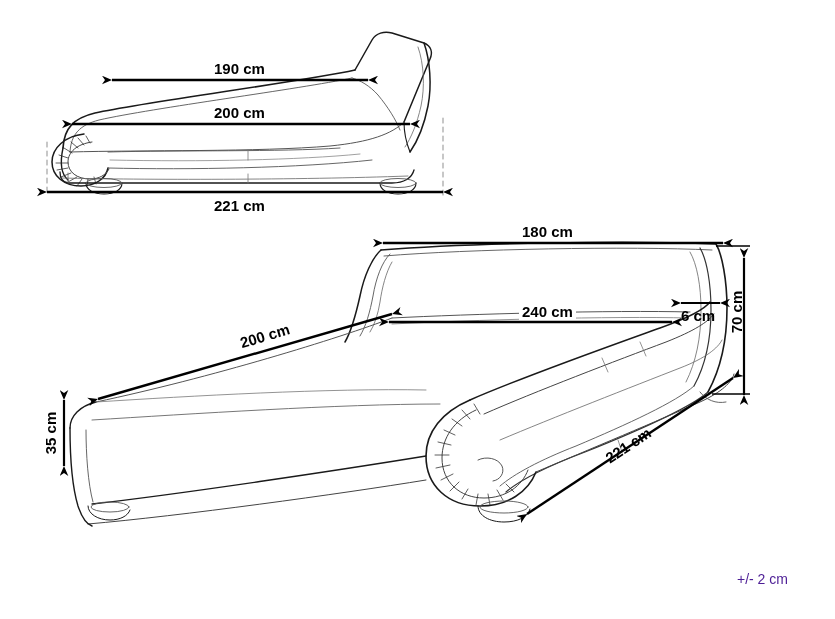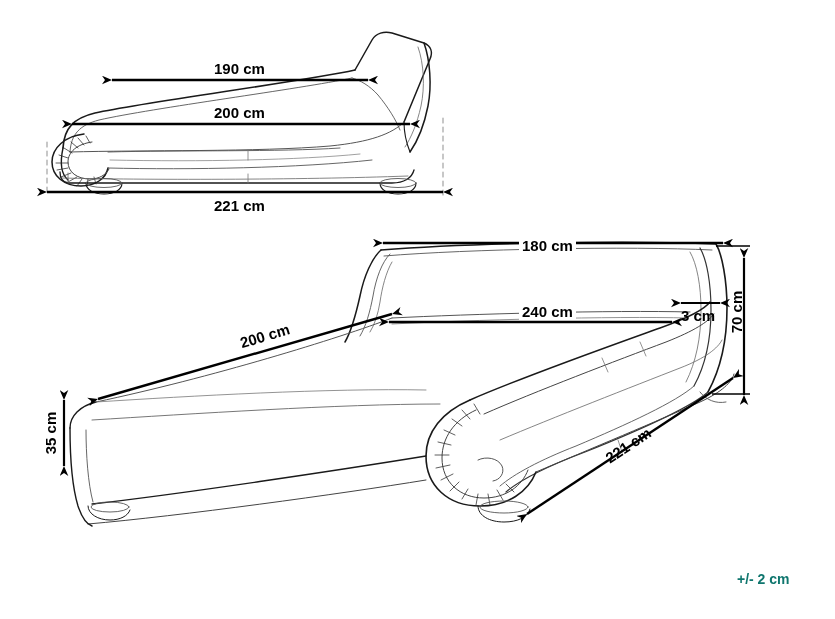--- a/index.html
+++ b/index.html
@@ -32,23 +32,23 @@
     background: #ffffff;
     padding: 0 3px;
     line-height: 1.05;
   }
   .dim-label.noplate {
     background: transparent;
   }
   .tolerance {
     position: absolute;
     font-family: "Liberation Sans", sans-serif;
-    font-weight: bold;
+    font-weight: normal;
     font-size: 14px;
-    color: #0f766e;
+    color: #4c1d95;
     white-space: nowrap;
   }
 </style>
 </head>
 <body>
 
 <div id="page">
 
   <svg class="layer" viewBox="0 0 835 619" xmlns="http://www.w3.org/2000/svg">
 
@@ -224,25 +224,25 @@
       <line x1="712" y1="394" x2="750" y2="394"></line>
     </g>
   </svg>
 
   <div class="dim-label" style="left:211px; top:61px;">190 cm</div>
 
   <div class="dim-label" style="left:211px; top:105px;">200 cm</div>
 
   <div class="dim-label" style="left:211px; top:198px;">221 cm</div>
 
-  <div class="dim-label" style="left:519px; top:224px;margin-top:14px;">180 cm</div>
+  <div class="dim-label" style="left:519px; top:224px;">180 cm</div>
 
   <div class="dim-label" style="left:519px; top:304px;">240 cm</div>
 
-  <div class="dim-label noplate" style="left:678px; top:308px;">3 cm</div>
+  <div class="dim-label noplate" style="left:678px; top:308px;">6 cm</div>
 
   <div class="dim-label noplate" style="left:737px; top:312px; transform:translate(-50%,-50%) rotate(-90deg); transform-origin:center center;">70 cm</div>
 
   <div class="dim-label noplate" style="left:240px; top:336px; transform:rotate(-16.5deg); transform-origin:left bottom;">200 cm</div>
 
   <div class="dim-label noplate" style="left:609px; top:452px; transform:rotate(-33.5deg); transform-origin:left bottom;">221 cm</div>
 
   <div class="dim-label noplate" style="left:51px; top:433px; transform:translate(-50%,-50%) rotate(-90deg); transform-origin:center center;">35 cm</div>
 
   <div class="tolerance" style="left:737px; top:571px;">+/- 2 cm</div>

